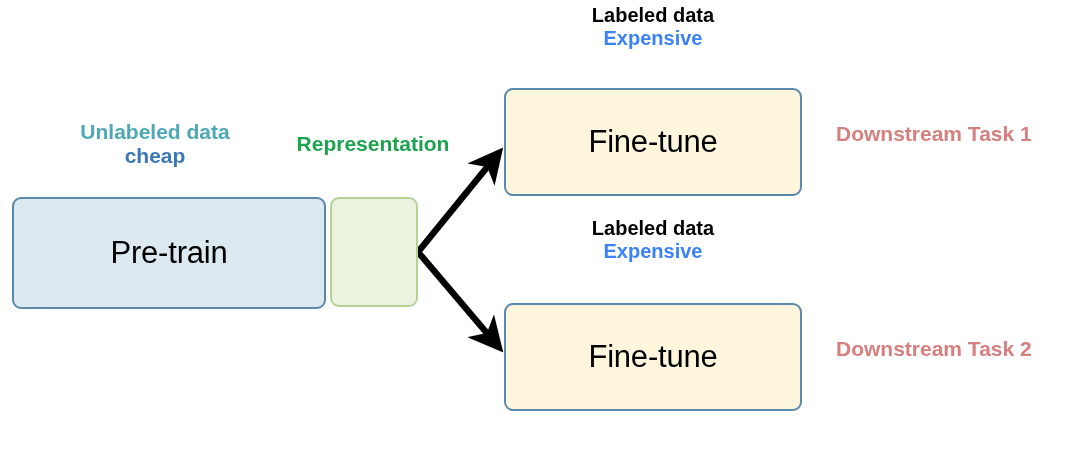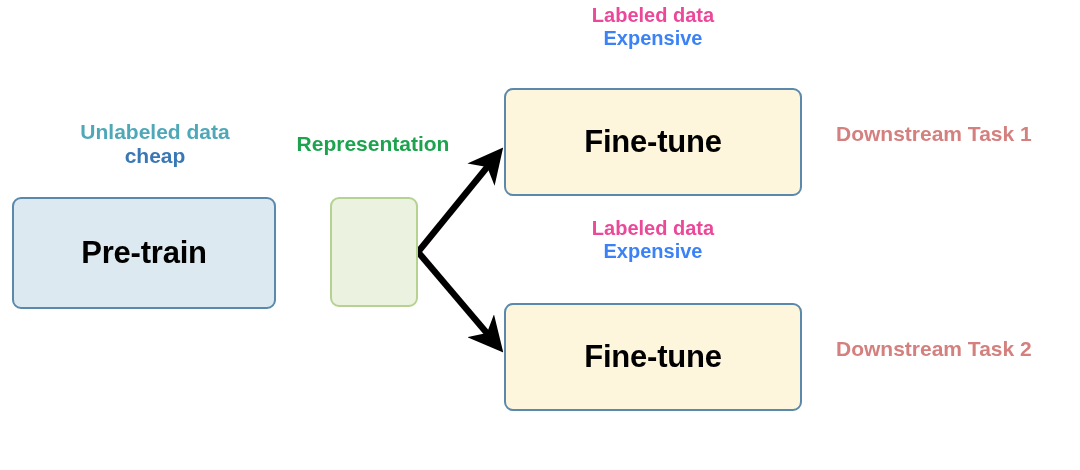--- a/index.html
+++ b/index.html
@@ -20,29 +20,29 @@
   .node {
     position: absolute;
     box-sizing: border-box;
     display: flex;
     align-items: center;
     justify-content: center;
     border-style: solid;
     border-width: 2px;
   }
   .node-label {
-    font-weight: bold;
+    font-weight: normal;
     color: #000000;
     letter-spacing: -0.2px;
     white-space: nowrap;
   }
 
   #node-pretrain {
     left: 12px;  top: 197px;
-    width: 264px; height: 112px;
+    width: 314px; height: 112px;
     background: #dce9f0;
     border-color: #5b89ab;
     border-radius: 9px;
   }
   #node-pretrain .node-label { font-size: 31px; }
 
   #node-representation {
     left: 330px; top: 197px;
     width: 88px;  height: 110px;
     background: #ebf3e0;
@@ -83,21 +83,21 @@
   #annot-unlabeled .line1 { color: #4fa8b8; display: block; }
   #annot-unlabeled .line2 { color: #3a78b5; display: block; }
 
   #annot-representation {
     left: 274px; top: 132px; width: 198px;
     font-size: 21px;
     color: #1da34e;
   }
 
   .annot-labeled { width: 232px; font-size: 20px; text-align: center; }
-  .annot-labeled .line1 { color: #ec4899; display: block; text-align: center; }
+  .annot-labeled .line1 { color: #000000; display: block; text-align: center; }
   .annot-labeled .line2 { color: #3b82f6; display: block; }
 
   #annot-labeled-1 { left: 537px; top: 4px; }
   #annot-labeled-2 { left: 537px; top: 217px; }
 
   .annot-task {
     font-size: 21px;
     color: #d4807e;
     text-align: left;
     width: 260px;

